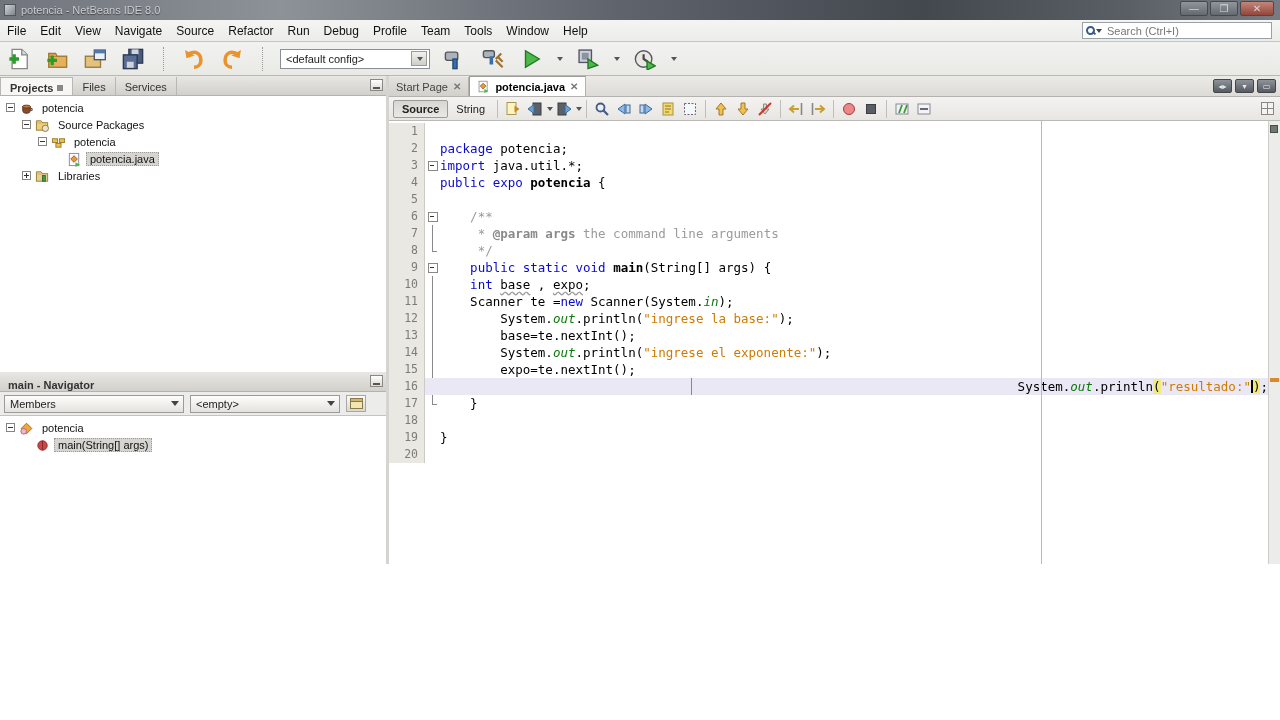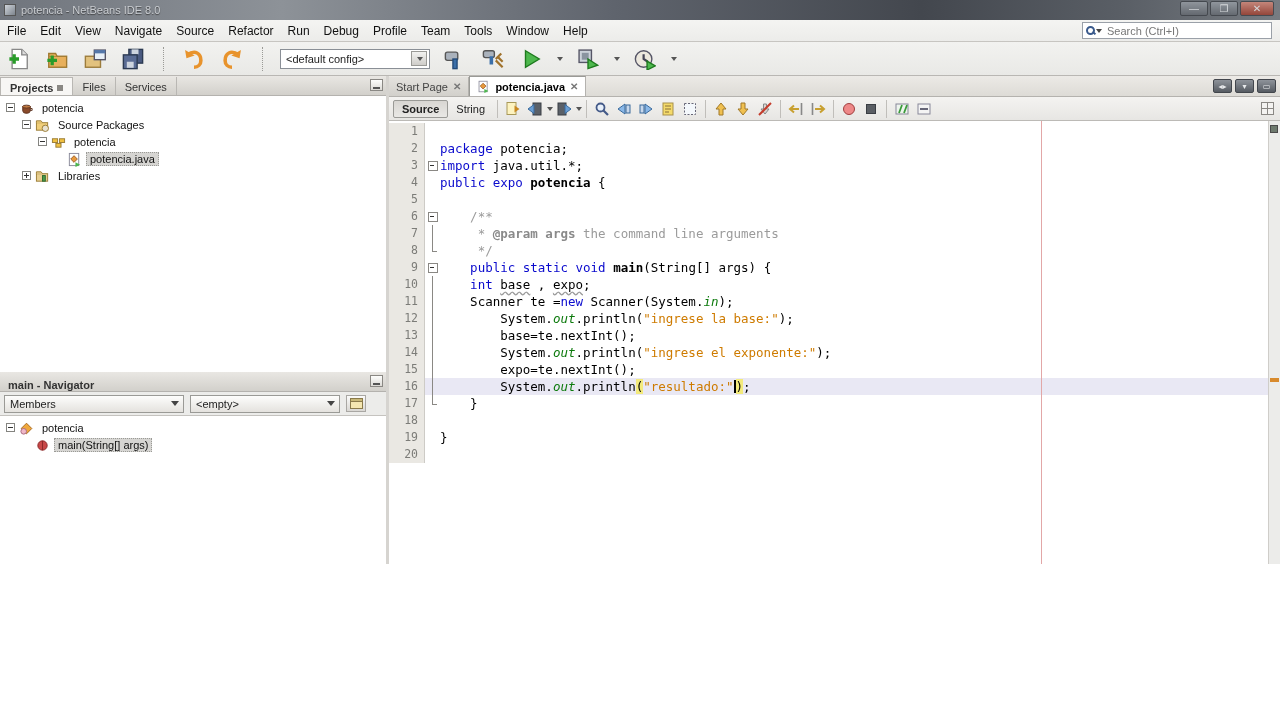--- a/index.html
+++ b/index.html
@@ -109,21 +109,21 @@
   .eico { width:22px; height:20px; display:flex; align-items:center; justify-content:center; border-radius:2px; }
   #edgrid { position:absolute; right:6px; top:5px; width:13px; height:13px;
     border:1px solid #8a8884; background:#f4f3f1; }
   #edgrid:before { content:""; position:absolute; left:5px; top:0; width:1px; height:11px; background:#8a8884; }
   #edgrid:after { content:""; position:absolute; left:0; top:5px; width:11px; height:1px; background:#8a8884; }
 
   #codewrap { flex:1; position:relative; background:#fff; overflow:hidden; }
   #codelines { position:absolute; left:0; top:2px; right:12px; font-family:"DejaVu Sans Mono", monospace;
     font-size:12.5px; line-height:17px; }
   .cl { display:flex; height:17px; position:relative; }
-  .cl.cur { background:#e9e8f4; }
+  .cl.cur { background:#e9e8f4;justify-content:space-between; }
   .ln { width:36px; flex:0 0 36px; text-align:right; padding-right:6px; color:#7c7c78;
     background:#eaE8e3; background:#eae8e3; border-right:1px solid #cdcbc6; font-size:11.5px; }
   .cl.cur .ln { background:#eae8e3; }
   .fold { width:15px; flex:0 0 15px; position:relative; }
   .fold.minus:before { content:""; position:absolute; left:3px; top:4px; width:8px; height:8px;
     border:1px solid #8a8884; background:#fff; }
   .fold.minus:after { content:""; position:absolute; left:5px; top:8px; width:4px; height:1px; background:#333; }
   .fold.line:before { content:""; position:absolute; left:7px; top:0; width:1px; height:17px; background:#8a8884; }
   .fold.end:before { content:""; position:absolute; left:7px; top:0; width:1px; height:10px; background:#8a8884; }
   .fold.end:after { content:""; position:absolute; left:7px; top:9px; width:5px; height:1px; background:#8a8884; }

